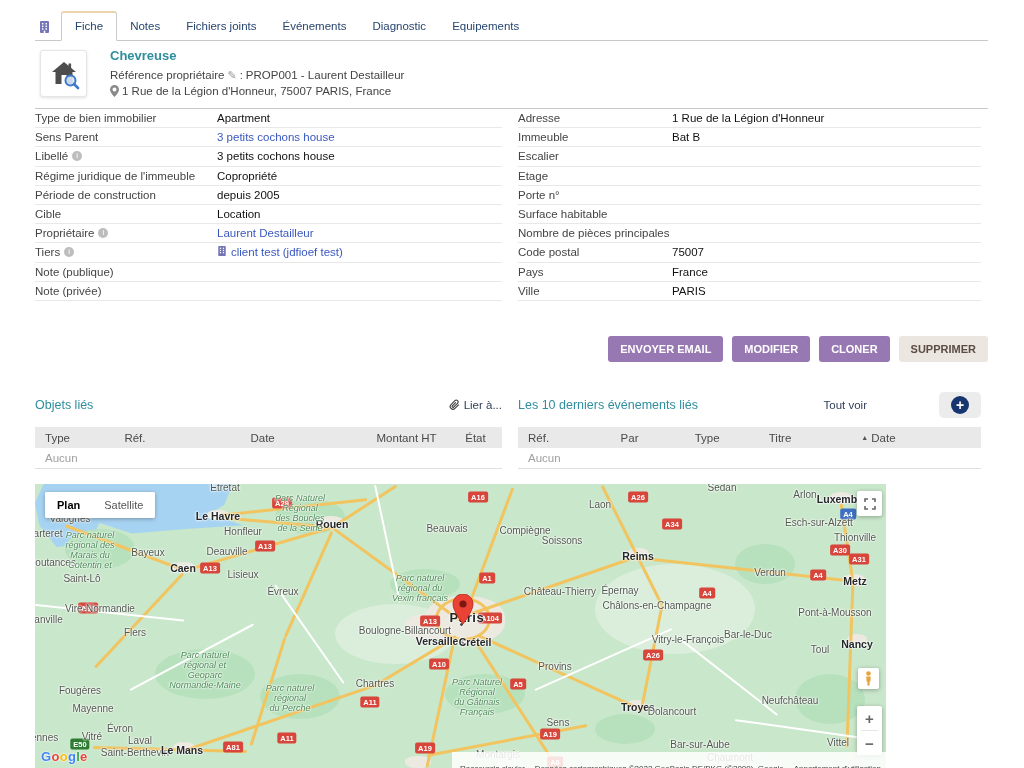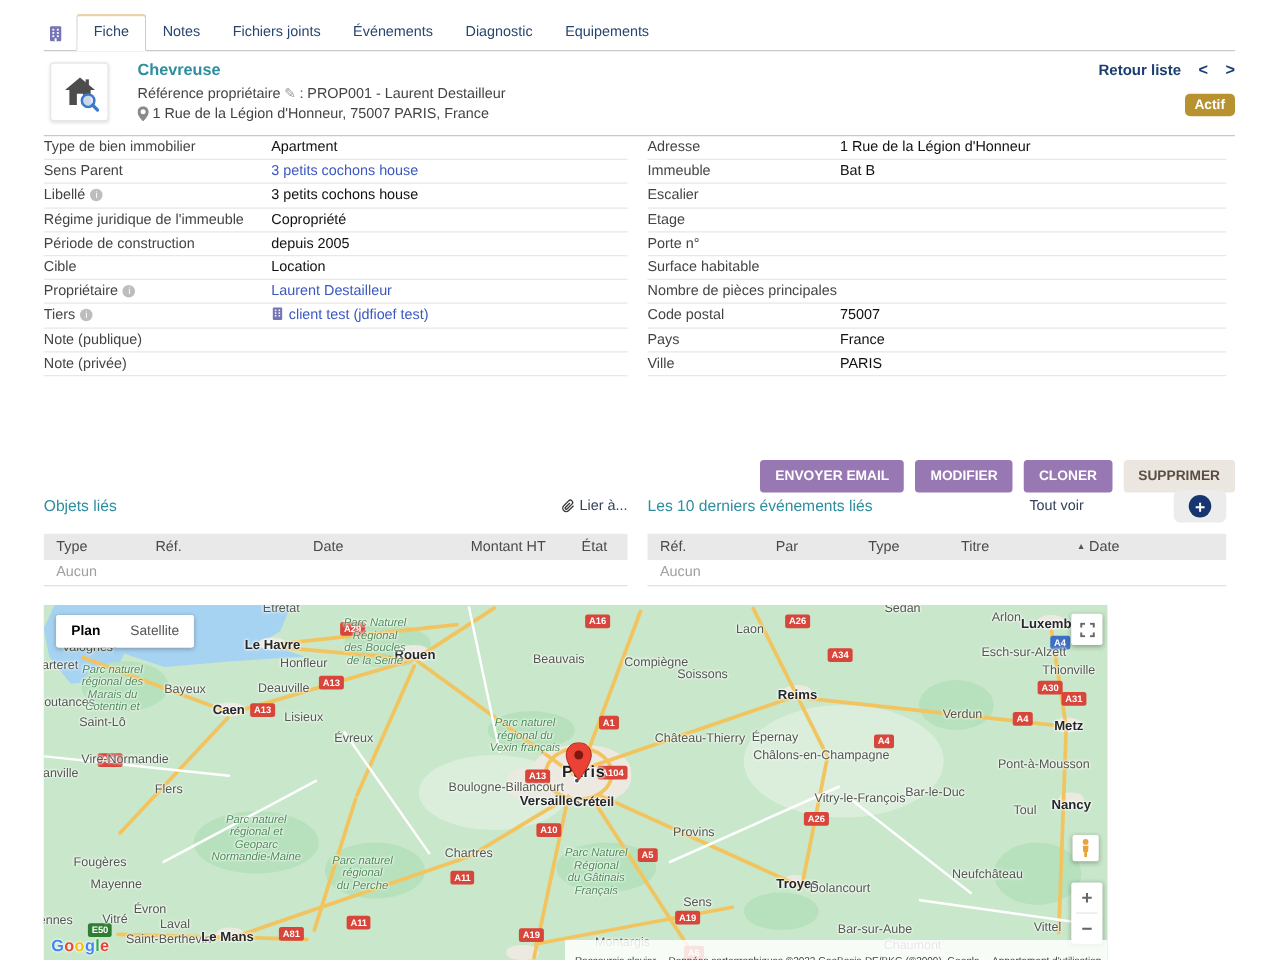--- a/index.html
+++ b/index.html
@@ -44,21 +44,21 @@
   #fields-left  .flbl { width:182px; }
   #fields-right .flbl { width:154px; }
   .fval { color:#111; display:flex; align-items:center; gap:4px; }
   a.fval.link { color:#3a58c0; text-decoration:none; cursor:pointer; }
   .info { width:10px; height:10px; background:#bdbdbd; color:#fff; border-radius:50%;
           font-size:8px; line-height:10px; text-align:center; display:inline-block; font-style:normal; }
 
   
   .actions { position:absolute; right:36px; top:336px; display:flex; gap:9px; }
   .btn { border:none; border-radius:3px; font-family:"Liberation Sans",sans-serif;
-         font-size:11px; font-weight:bold; padding:7px 12px; cursor:pointer;margin-top:32px; }
+         font-size:11px; font-weight:bold; padding:7px 12px; cursor:pointer; }
   .btn.purple { background:#9878b2; color:#fff; }
   .btn.delete { background:#ece6e0; color:#5a4d44; }
 
   
   .sect { position:absolute; top:394px; height:22px; display:flex; align-items:center; }
   .sect-left  { left:35px;  width:467px; justify-content:space-between; }
   .sect-right { left:518px; width:463px; }
   .sect-title { color:#2e8e9e; font-size:12.5px; }
   .sect-action { color:#33415c; font-size:11.5px; cursor:pointer; display:flex; align-items:center; gap:4px; }
   .sect-right .sect-title { flex:1; }
@@ -170,30 +170,20 @@
       <span>Référence propriétaire</span>
       <span class="pencil">✎</span>
       <span> : </span>
       <span>PROP001 - Laurent Destailleur</span>
     </div>
     <div class="obj-line">
       <svg width="9" height="12" viewBox="0 0 9 12">
           <path d="M4.5 0C2 0 0 2 0 4.5 0 7.9 4.5 12 4.5 12S9 7.9 9 4.5C9 2 7 0 4.5 0zm0 6.4a2 2 0 1 1 0-4 2 2 0 0 1 0 4z" fill="#8a8a8a"></path>
         </svg>
       <span>1 Rue de la Légion d'Honneur, 75007 PARIS, France</span>
-    </div>
-  </div>
-  <div class="head-right">
-    <div class="backrow">
-      <a>Retour liste</a>
-      <span class="chev">&lt;</span>
-      <span class="chev">&gt;</span>
-    </div>
-    <div class="statusrow">
-      <span class="badge-actif">Actif</span>
     </div>
   </div>
 </div>
 <hr class="head-sep">
 
 <div id="fields-left" class="fieldcol">
     <div class="frow">
       <span class="flbl">Type de bien immobilier</span>
       <span class="fval">Apartment</span>
     </div>

